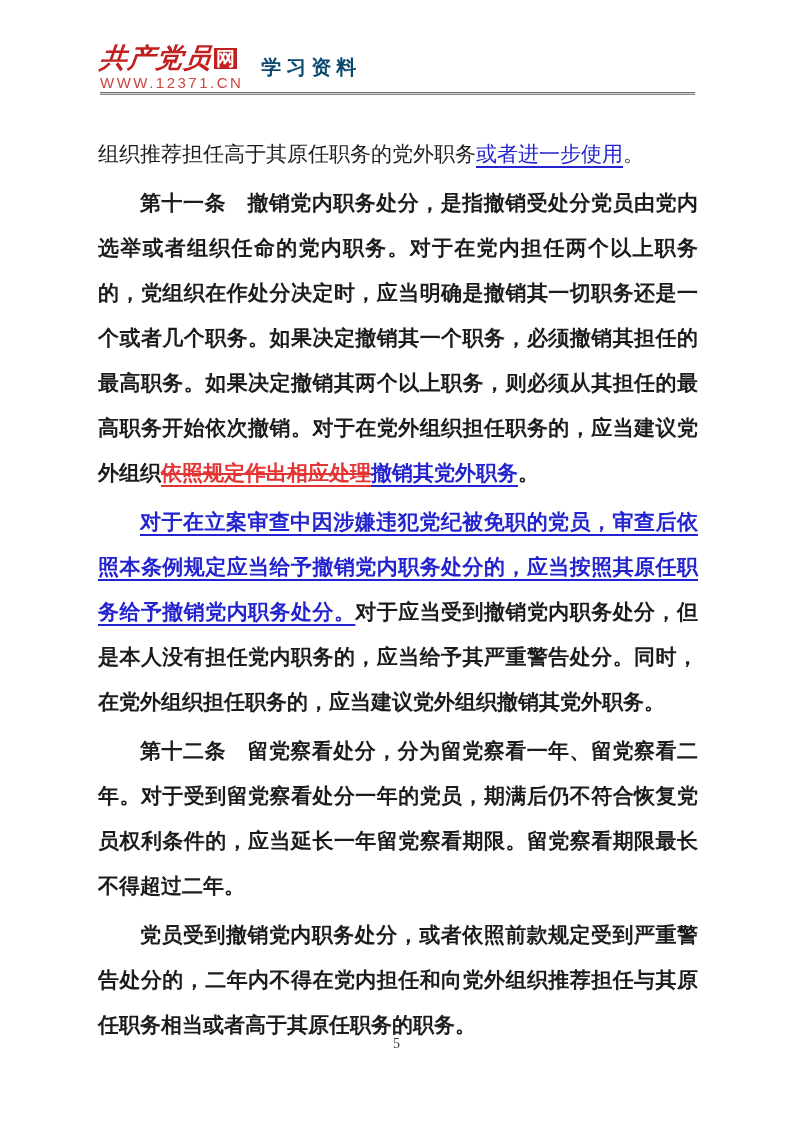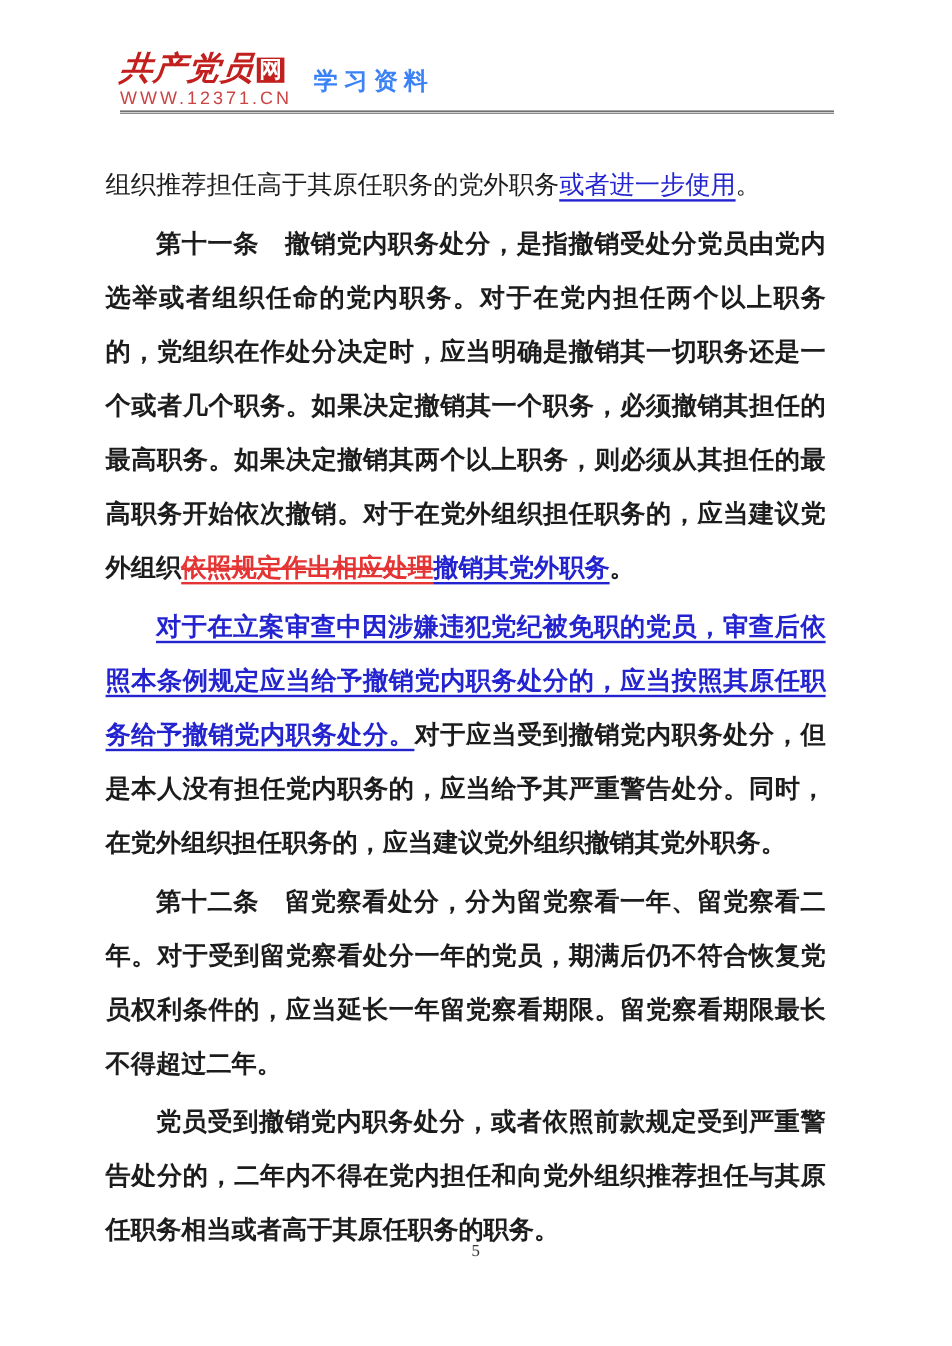--- a/index.html
+++ b/index.html
@@ -33,32 +33,32 @@
     padding:1px 2px;
     color:#ffffff;
     font-weight:bold;
   }
   .logo-url{
     font-family:"Liberation Sans","DejaVu Sans",sans-serif;
     font-size:15px;font-weight:normal;letter-spacing:2.5px;
     margin-top:2px;
   }
   .header-title{
-    font-size:20px;font-weight:bold;color:#3b82f6;
+    font-size:20px;font-weight:bold;color:#0c4a6e;
     letter-spacing:5px;line-height:24px;
     padding-bottom:12px;
     font-family:"DejaVu Sans",sans-serif;
   }
   .header-rule{
     position:absolute;top:92px;left:100px;right:98px;height:3px;
     background:linear-gradient(180deg,#707070 0 34%,#cfcfcf 34% 66%,#8a8a8a 66% 100%);
   }
   
   .doc-body{
-    position:absolute;top:132px;left:88px;width:600px;
+    position:absolute;top:132px;left:98px;width:600px;
     font-size:21px;line-height:45px;
     text-align:justify;
     font-family:"Liberation Serif","DejaVu Serif",serif;
   }
   .para{margin:0 0 4px 0;}
   .para.indent{text-indent:2em;font-weight:bold;}
   .run-normal{color:#1c1c1c;}
   .run-insert{
     text-decoration:underline;
     text-underline-offset:5px;

